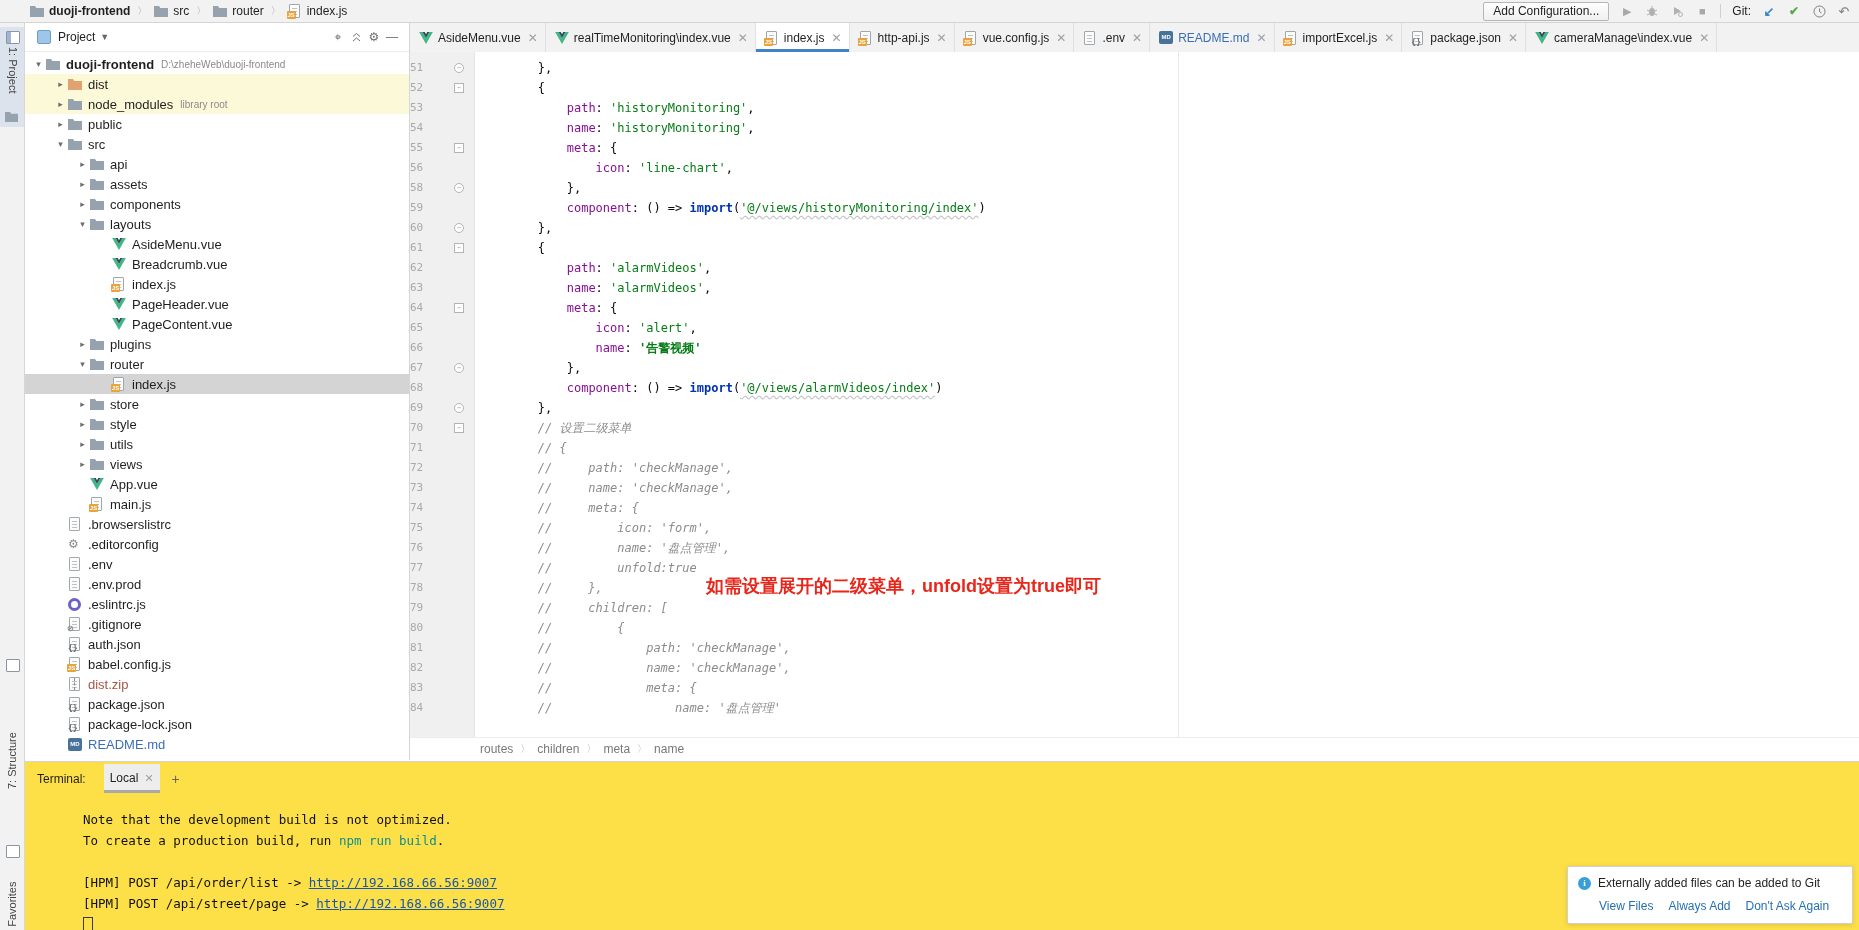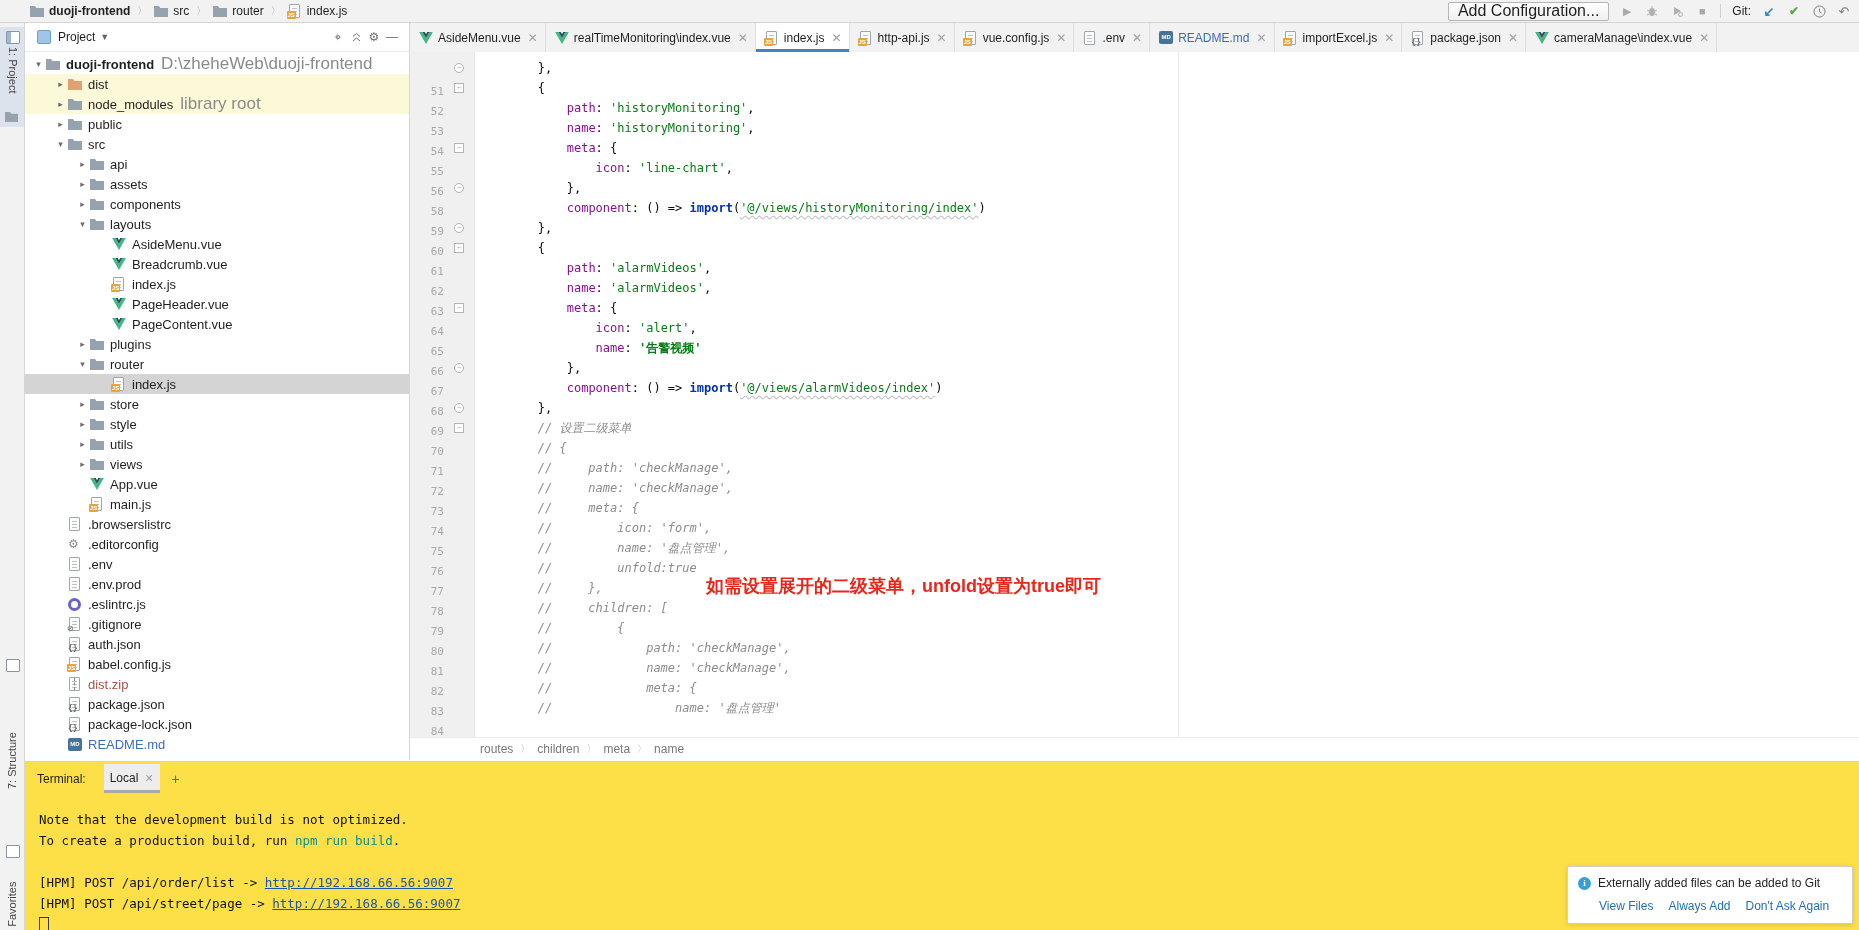--- a/index.html
+++ b/index.html
@@ -8,21 +8,21 @@
 
   
   .titlebar{position:absolute;left:0;top:0;right:0;height:22px;background:#F2F2F2;border-bottom:1px solid #D4D4D4;
             display:flex;align-items:center;padding-left:30px;z-index:5;}
   .bc-item{display:flex;align-items:center;gap:5px;}
   .bc-label{font-size:12px;color:#1f1f1f;}
   .bc-label.bold{font-weight:bold;}
   .bc-sep{color:#9aa0a6;margin:0 7px;font-size:10px;}
   .tb-right{position:absolute;right:8px;top:0;height:22px;display:flex;align-items:center;gap:11px;}
   .addcfg{height:17px;padding:0 9px;border:1px solid #B6B6B6;border-radius:2px;background:linear-gradient(#FEFEFE,#F0F0F0);
-          font-size:16px;color:#1f1f1f;display:flex;align-items:center;cursor:pointer;}
+          font-size:12px;color:#1f1f1f;display:flex;align-items:center;cursor:pointer;}
   .tbico{width:14px;height:14px;display:flex;align-items:center;justify-content:center;color:#A8A8A8;font-size:11px;}
   .tbsep{width:1px;height:14px;background:#D0D0D0;}
   .gitlabel{color:#1f1f1f;}
   .ico-update{color:#3A87C9;font-size:13px;font-weight:bold;}
   .ico-check{color:#57A64B;font-size:12px;font-weight:bold;}
   .ico-gray{color:#7F7F7F;font-size:13px;}
 
   
   .stripe{position:absolute;left:0;top:23px;bottom:0;width:24px;background:#F2F2F2;border-right:1px solid #D6D6D6;z-index:4;}
   .stripe .activebg{position:absolute;left:0;top:4px;width:24px;height:100px;background:#DDE3EC;}
@@ -43,21 +43,21 @@
   .ph-caret{font-size:9px;color:#666;margin-left:5px;}
   .ph-spacer{flex:1;}
   .ph-btn{width:18px;height:18px;display:flex;align-items:center;justify-content:center;color:#6F6F6F;cursor:pointer;}
   .tree{position:absolute;left:0;right:0;top:31px;bottom:0;}
   .trow{height:20px;display:flex;align-items:center;white-space:nowrap;cursor:pointer;}
   .trow.ybg{background:#FCF9D8;}
   .trow.sel{background:#D4D4D4;}
   .chev{width:15px;flex:none;text-align:center;color:#6E6E6E;font-size:9px;}
   .tico{width:18px;flex:none;display:flex;align-items:center;}
   .tlab{font-size:13px;color:#1f1f1f;margin-left:2px;}
-  .tsub{font-size:17px;color:#8A8A8A;margin-left:7px;}
+  .tsub{font-size:10px;color:#8A8A8A;margin-left:7px;}
 
   
   .fico{position:relative;width:14px;height:14px;display:inline-block;flex:none;}
   .fdoc{position:absolute;left:1px;right:2px;top:0;bottom:0;background:#FCFCFC;border:1px solid #9FA6AD;border-radius:1px;}
   .fdoc::before{content:"";position:absolute;left:2px;right:2px;top:3px;height:1px;background:#BDC2C7;box-shadow:0 3px 0 #BDC2C7,0 6px 0 #BDC2C7;}
   .jsbadge{position:absolute;left:-1px;bottom:-1px;width:9px;height:8px;background:#E9A33C;color:#fff;
            font:bold 6px/8px "Liberation Sans",sans-serif;text-align:center;border-radius:1px;}
   .jsonbadge{position:absolute;left:0px;bottom:-2px;color:#6f6f6f;font:bold 8px/8px "DejaVu Sans Mono",monospace;}
   .ignbadge{position:absolute;left:-1px;bottom:-2px;color:#8a8a8a;font:bold 8px/8px "Liberation Sans",sans-serif;}
   .zipline{position:absolute;left:6px;top:1px;bottom:1px;width:0;border-left:1px dashed #8a8a8a;}
@@ -72,21 +72,21 @@
           display:flex;align-items:stretch;overflow:hidden;}
   .tab{display:flex;align-items:center;gap:5px;padding:0 7px 0 9px;border-right:1px solid #E0E0E0;cursor:pointer;}
   .tab.active{background:#fff;box-shadow:inset 0 -3px 0 #4083C9;}
   .tab .tlabel{font-size:12px;color:#1f1f1f;}
   .tab .tclose{color:#9aa0a6;font-size:12px;margin-left:2px;}
   .code{position:absolute;left:0;right:0;top:29px;bottom:22px;background:#fff;overflow:hidden;}
   .marginguide{position:absolute;left:768px;top:0;bottom:0;width:1px;background:#E9E9E9;}
   .gutterbg{position:absolute;left:0;top:0;bottom:0;width:64px;background:#F0F0F0;border-right:1px solid #E6E6E6;}
   .lines{position:absolute;left:0;right:0;top:6px;}
   .line{position:relative;height:20px;}
-  .lnum{position:absolute;left:0;width:34px;text-align:right;font:11px/20px "DejaVu Sans Mono",monospace;color:#A9A9A9;margin-top:24px;}
+  .lnum{position:absolute;left:0;width:34px;font:11px/20px "DejaVu Sans Mono",monospace;color:#A9A9A9;}
   .fold{position:absolute;left:44px;top:5px;width:10px;height:10px;}
   .fm{display:block;width:8px;height:8px;border:1px solid #B4B4B4;color:#9a9a9a;font:7px/8px "DejaVu Sans Mono",monospace;
       text-align:center;background:#fff;}
   .fm.end{border-radius:50%;}
   .src{position:absolute;left:70px;top:0;white-space:pre;font:12px/20px "DejaVu Sans Mono",monospace;}
   .tk-p{color:#080808;} .tk-k{color:#871094;} .tk-s{color:#067D17;}
   .tk-b{color:#067D17;font-weight:bold;}
   .tk-i{color:#0033B3;font-weight:bold;}
   .tk-c{color:#8C8C8C;font-style:italic;}
   .tk-w{color:#067D17;text-decoration:underline wavy #C4C4C4;text-underline-offset:3px;}
@@ -97,21 +97,21 @@
 
   
   .terminal{position:absolute;left:25px;top:761px;right:0;bottom:0;background:#fde047;border-top:1px solid #D4D4D4;}
   .thead{height:33px;display:flex;align-items:center;padding-left:12px;}
   .tlabel2{color:#1f1f1f;}
   .ttab{margin-left:18px;display:flex;align-items:center;gap:6px;padding:7px 6px 5px 6px;border-bottom:3px solid #A9A9A9;
         background:#EDEDED;cursor:pointer;}
   .ttab .x{color:#9aa0a6;font-size:11px;}
   .tplus{margin-left:12px;color:#666;font-size:14px;cursor:pointer;}
   .tbody{position:absolute;left:14px;top:47px;right:0;font:12.5px/21px "DejaVu Sans Mono",monospace;color:#111;}
-  .tline{height:21px;white-space:pre;}
+  .tline{height:21px;white-space:pre;margin-left:44px;}
   .tteal{color:#0E8D8D;}
   .tlink{color:#1A57A8;text-decoration:underline;cursor:pointer;}
   .cursorbox{display:inline-block;width:8px;height:15px;border:1px solid #3a3a3a;vertical-align:middle;}
 
   
   .notif{position:absolute;right:6px;bottom:6px;width:286px;height:58px;background:#FFFFFF;border:1px solid #CFCFCF;
          border-radius:2px;box-shadow:0 1px 5px rgba(0,0,0,.14);padding:9px 10px;box-sizing:border-box;z-index:6;}
   .nrow1{display:flex;align-items:center;gap:7px;}
   .ninfo{width:13px;height:13px;border-radius:50%;background:#389FD6;color:#fff;font:bold 9px/13px "Liberation Serif",serif;
          text-align:center;flex:none;}

